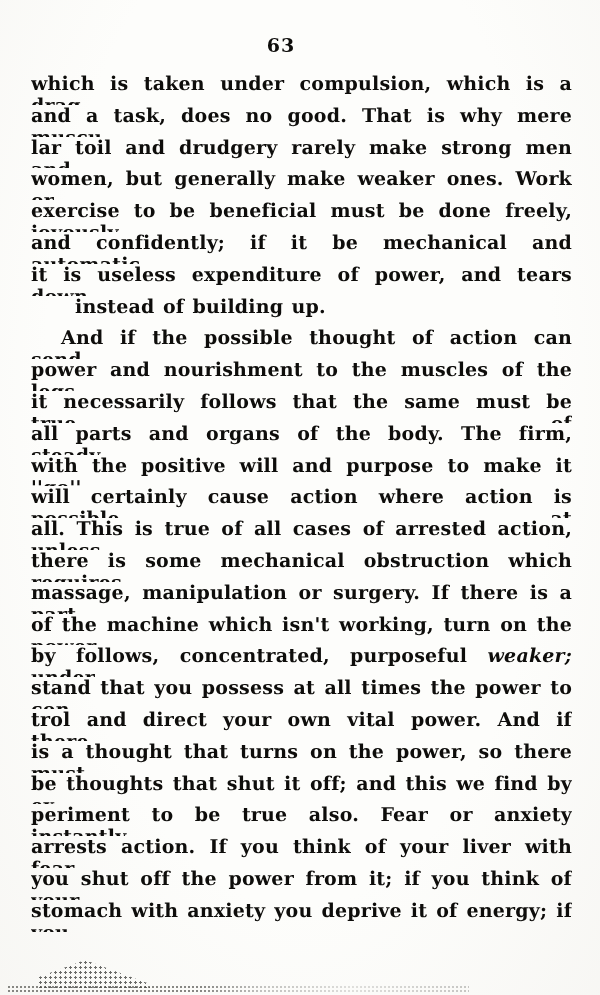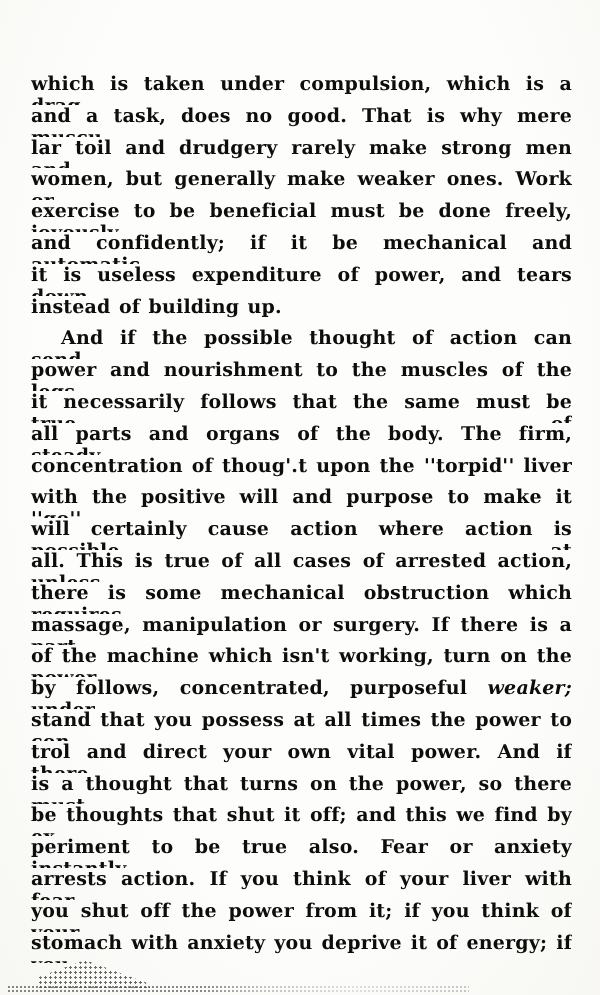--- a/index.html
+++ b/index.html
@@ -43,20 +43,21 @@
     word-spacing: 1.5px;
     text-align: justify;
     text-align-last: justify;
     white-space: normal;
     overflow: hidden;
     text-rendering: geometricPrecision;
   }
   .line.left {
     text-align: right;
     text-align-last: left;
+    margin-left: 44px;
   }
   .line.indent { text-indent: 30px; }
   .it { font-style: italic; }
   
   .noise-blob {
     position: absolute;
     left: 38px;
     top: 960px;
     width: 112px;
     height: 28px;
@@ -75,35 +76,35 @@
     background-size: 4px 4px;
     opacity: 0.65;
     -webkit-mask-image: linear-gradient(to right, #000 0 42%, rgba(0,0,0,.5) 55%, rgba(0,0,0,.25) 75%, rgba(0,0,0,.45) 100%);
             mask-image: linear-gradient(to right, #000 0 42%, rgba(0,0,0,.5) 55%, rgba(0,0,0,.25) 75%, rgba(0,0,0,.45) 100%);
   }
 </style>
 </head>
 <body>
 
 <div class="page">
+  <div class="pageno">63</div>
 
   <div class="text-block">
       <div class="line"><span>which is taken under compulsion, which is a drag</span></div>
       <div class="line"><span>and a task, does no good.  That is why mere muscu-</span></div>
       <div class="line"><span>lar toil and drudgery rarely make strong men and</span></div>
       <div class="line"><span>women, but generally make weaker ones.  Work or</span></div>
       <div class="line"><span>exercise to be beneficial must be done freely, joyously</span></div>
       <div class="line"><span>and confidently; if it be mechanical and automatic</span></div>
       <div class="line"><span>it is useless expenditure of power, and tears down</span></div>
       <div class="line left"><span>instead of building up.</span></div>
       <div class="line indent"><span>And if the possible thought of action can send</span></div>
       <div class="line"><span>power and nourishment to the muscles of the legs,</span></div>
       <div class="line"><span>it necessarily follows that the same must be true of</span></div>
       <div class="line"><span>all parts and organs of the body.  The firm, steady</span></div>
-      <div class="line"><span>concentration of thoug'.t upon the ''torpid'' liver</span></div>
       <div class="line"><span>with the positive will and purpose to make it ''go''</span></div>
       <div class="line"><span>will certainly cause action where action is possible at</span></div>
       <div class="line"><span>all.  This is true of all cases of arrested action, unless</span></div>
       <div class="line"><span>there is some mechanical obstruction which requires</span></div>
       <div class="line"><span>massage, manipulation or surgery.  If there is a part</span></div>
       <div class="line"><span>of the machine which isn't working, turn on the power</span></div>
       <div class="line"><span>by follows, concentrated, purposeful </span><span class="it">weaker;</span><span> under-</span></div>
       <div class="line"><span>stand that you possess at all times the power to con-</span></div>
       <div class="line"><span>trol and direct your own vital power.  And if there</span></div>
       <div class="line"><span>is a thought that turns on the power, so there must</span></div>

